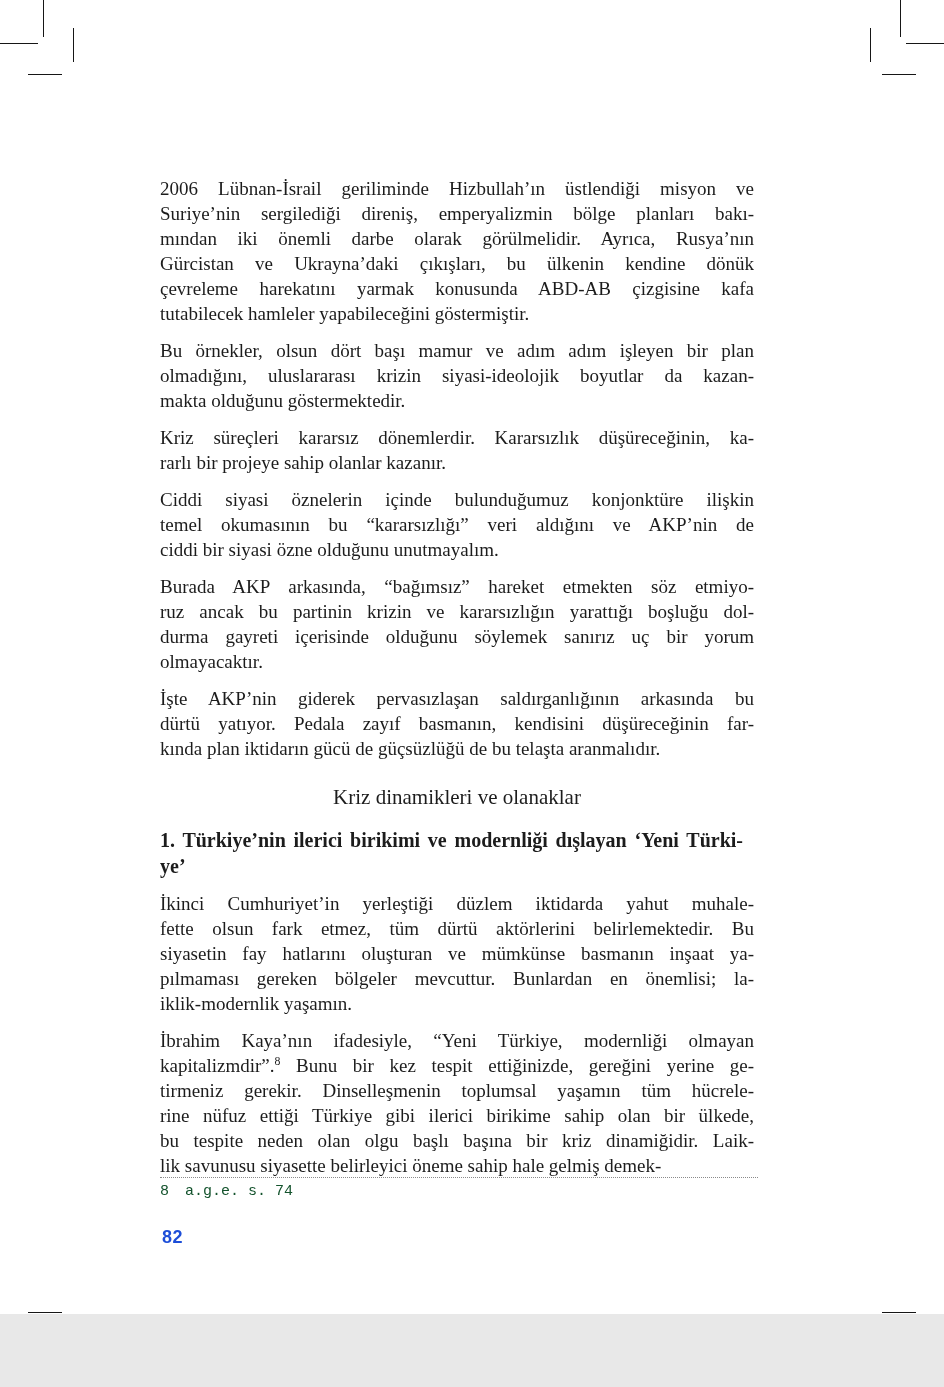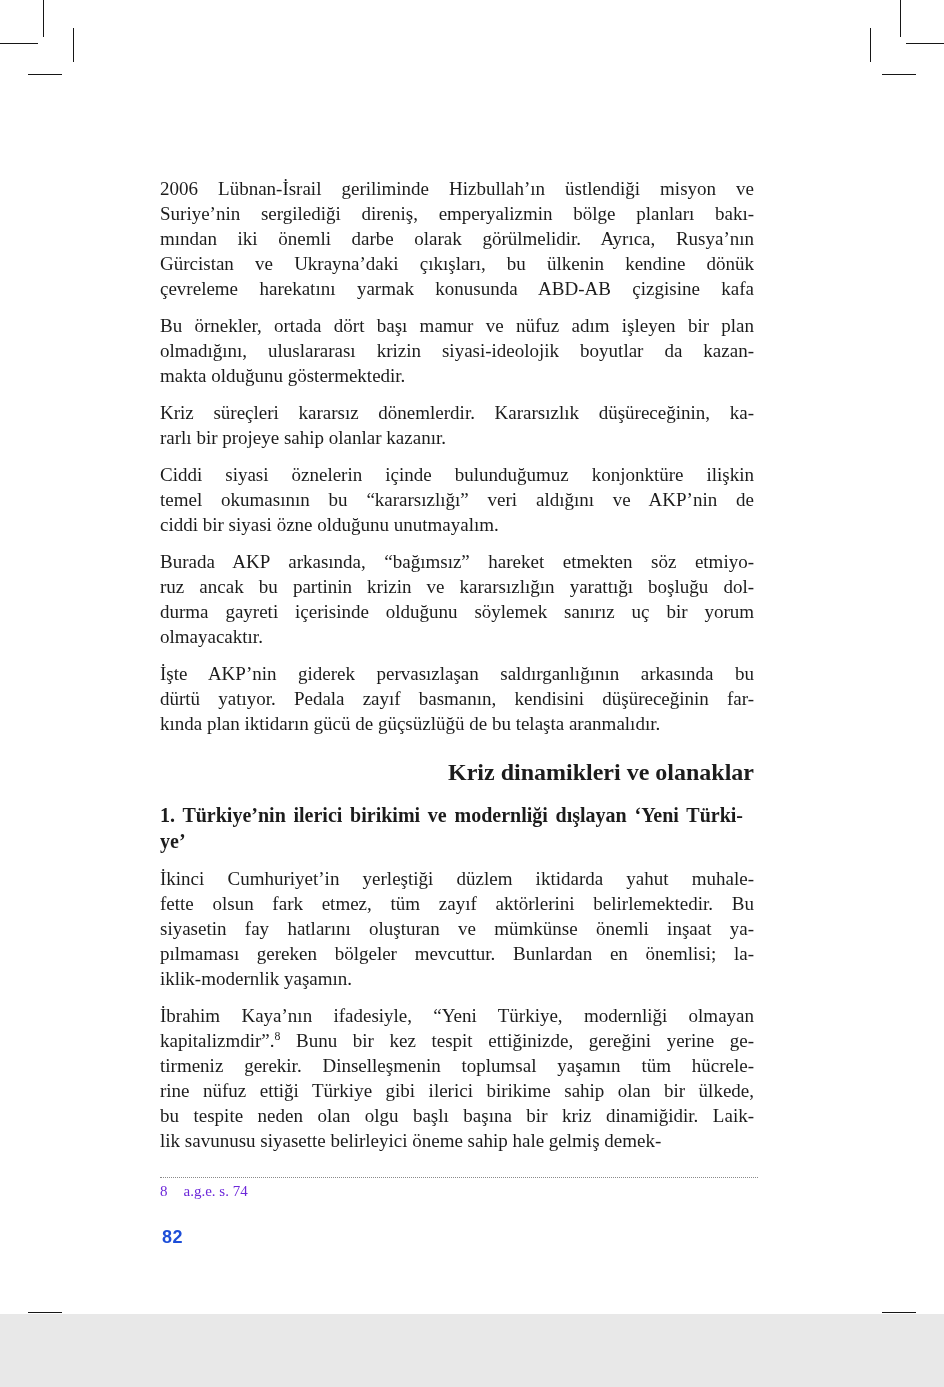--- a/index.html
+++ b/index.html
@@ -31,39 +31,39 @@
     white-space: normal;
   }
   .line.is-last { text-align-last: left; }
   .line sup {
     font-size: 0.62em;
     line-height: 0;
     vertical-align: super;
   }
   .heading1 {
     margin: 22px 0 16px 0;
-    font-size: 24px;
+    font-size: 21px;
     line-height: 28px;
-    font-weight: bold;
-    text-align: right;
+    font-weight: normal;
+    text-align: center;
   }
   .heading2 { margin: 0 11px 12px 0; font-weight: bold; }
   .heading2 .line { font-size: 20px; line-height: 26px; font-weight: bold; }
 
   
   .footnote-area {
     position: absolute;
     left: 160px;
     top: 1177px;
     width: 598px;
     border-top: 1px dotted #8a8a8a;
     padding-top: 5px;
-    font-family: Liberation Serif, serif;
+    font-family: Liberation Mono, monospace;
     font-size: 15px;
-    color: #6d28d9;
+    color: #14532d;
   }
   .footnote-marker { display: inline-block; margin-right: 16px; }
 
   
   .page-number {
     position: absolute;
     left: 162px;
     top: 1227px;
     font-family: "Liberation Sans", "DejaVu Sans", sans-serif;
     font-size: 18px;
@@ -97,23 +97,24 @@
   <div class="crop" style="left:870px;top:1325px;width:1px;height:34px"></div>
   <div class="crop" style="left:882px;top:1312px;width:34px;height:1px"></div>
 
   <main class="text-block">
       <div class="para">
         <div class="line">2006 Lübnan-İsrail geriliminde Hizbullah’ın üstlendiği misyon ve</div>
         <div class="line">Suriye’nin sergilediği direniş, emperyalizmin bölge planları bakı-</div>
         <div class="line">mından iki önemli darbe olarak görülmelidir. Ayrıca, Rusya’nın</div>
         <div class="line">Gürcistan ve Ukrayna’daki çıkışları, bu ülkenin kendine dönük</div>
         <div class="line">çevreleme harekatını yarmak konusunda ABD-AB çizgisine kafa</div>
+        <div class="line is-last">tutabilecek hamleler yapabileceğini göstermiştir.</div>
       </div>
       <div class="para">
-        <div class="line">Bu örnekler, ortada dört başı mamur ve nüfuz adım işleyen bir plan</div>
+        <div class="line">Bu örnekler, olsun dört başı mamur ve adım adım işleyen bir plan</div>
         <div class="line">olmadığını, uluslararası krizin siyasi-ideolojik boyutlar da kazan-</div>
         <div class="line is-last">makta olduğunu göstermektedir.</div>
       </div>
       <div class="para">
         <div class="line">Kriz süreçleri kararsız dönemlerdir. Kararsızlık düşüreceğinin, ka-</div>
         <div class="line is-last">rarlı bir projeye sahip olanlar kazanır.</div>
       </div>
       <div class="para">
         <div class="line">Ciddi siyasi öznelerin içinde bulunduğumuz konjonktüre ilişkin</div>
         <div class="line">temel okumasının bu “kararsızlığı” veri aldığını ve AKP’nin de</div>
@@ -130,22 +131,22 @@
         <div class="line">dürtü yatıyor. Pedala zayıf basmanın, kendisini düşüreceğinin far-</div>
         <div class="line is-last">kında plan iktidarın gücü de güçsüzlüğü de bu telaşta aranmalıdır.</div>
       </div>
       <div class="heading1">Kriz dinamikleri ve olanaklar</div>
       <div class="para heading2">
         <div class="line">1. Türkiye’nin ilerici birikimi ve modernliği dışlayan ‘Yeni Türki-</div>
         <div class="line is-last">ye’</div>
       </div>
       <div class="para">
         <div class="line">İkinci Cumhuriyet’in yerleştiği düzlem iktidarda yahut muhale-</div>
-        <div class="line">fette olsun fark etmez, tüm zayıf aktörlerini belirlemektedir. Bu</div>
-        <div class="line">siyasetin fay hatlarını oluşturan ve mümkünse önemli inşaat ya-</div>
+        <div class="line">fette olsun fark etmez, tüm dürtü aktörlerini belirlemektedir. Bu</div>
+        <div class="line">siyasetin fay hatlarını oluşturan ve mümkünse basmanın inşaat ya-</div>
         <div class="line">pılmaması gereken bölgeler mevcuttur. Bunlardan en önemlisi; la-</div>
         <div class="line is-last">iklik-modernlik yaşamın.</div>
       </div>
       <div class="para">
         <div class="line">İbrahim Kaya’nın ifadesiyle, “Yeni Türkiye, modernliği olmayan</div>
         <div class="line">kapitalizmdir”.<sup>8</sup> Bunu bir kez tespit ettiğinizde, gereğini yerine ge-</div>
         <div class="line">tirmeniz gerekir. Dinselleşmenin toplumsal yaşamın tüm hücrele-</div>
         <div class="line">rine nüfuz ettiği Türkiye gibi ilerici birikime sahip olan bir ülkede,</div>
         <div class="line">bu tespite neden olan olgu başlı başına bir kriz dinamiğidir. Laik-</div>
         <div class="line is-last">lik savunusu siyasette belirleyici öneme sahip hale gelmiş demek-</div>

